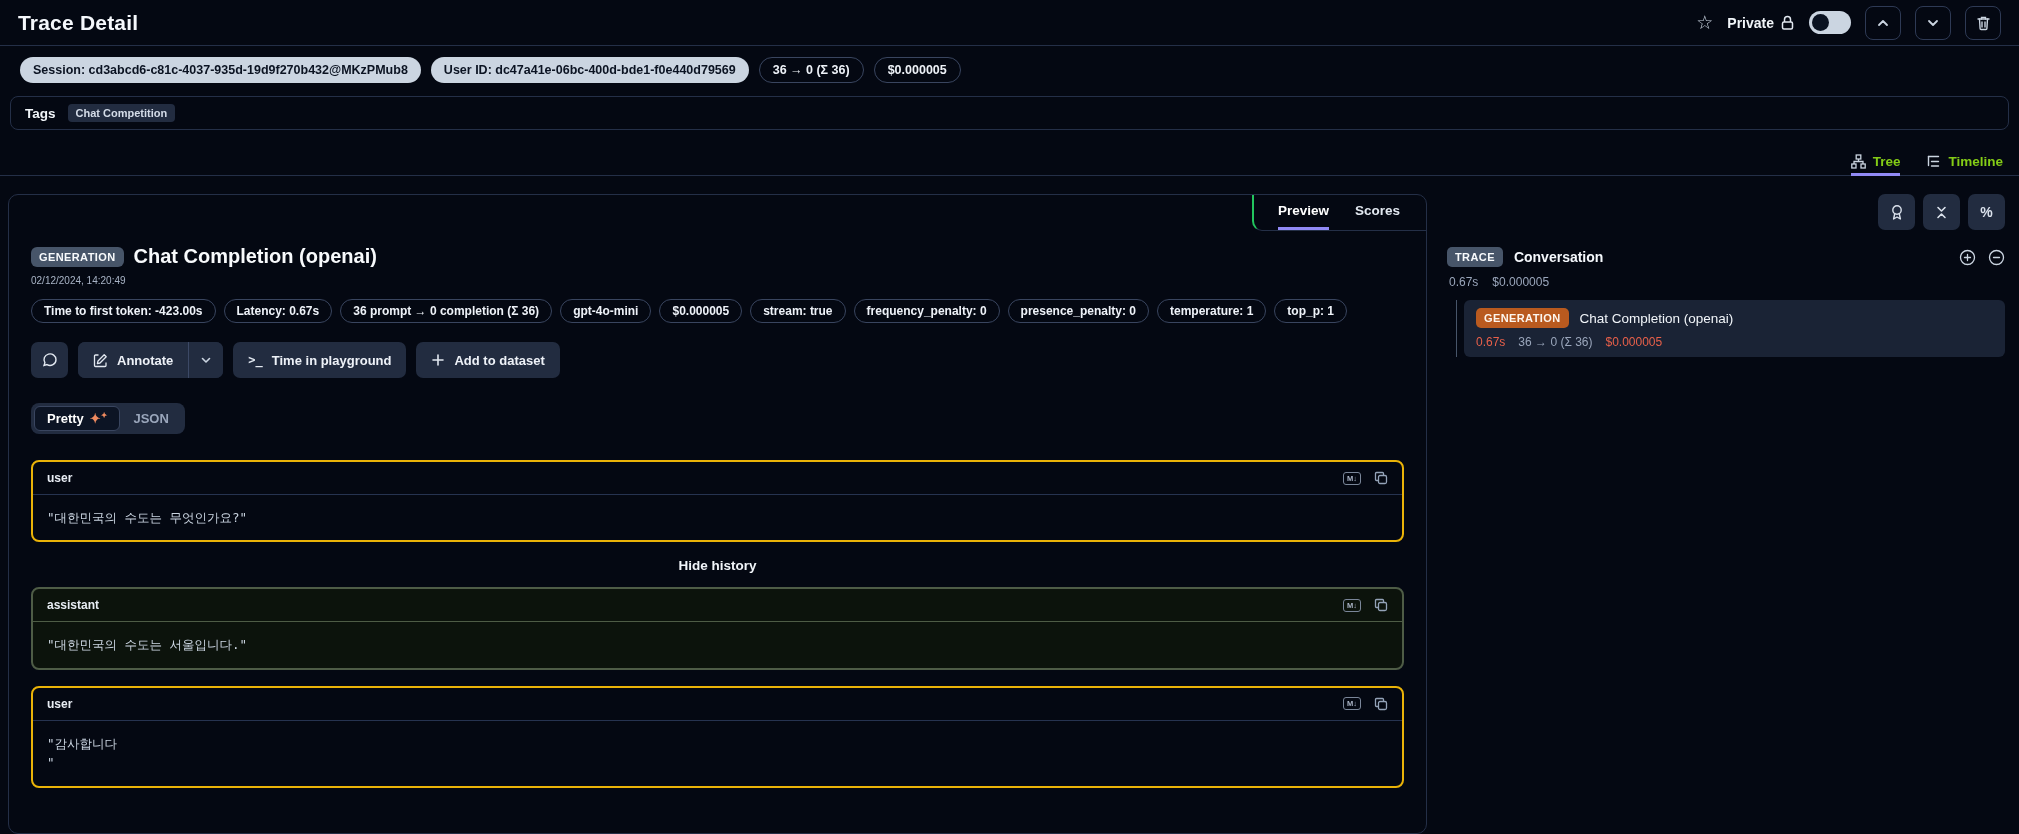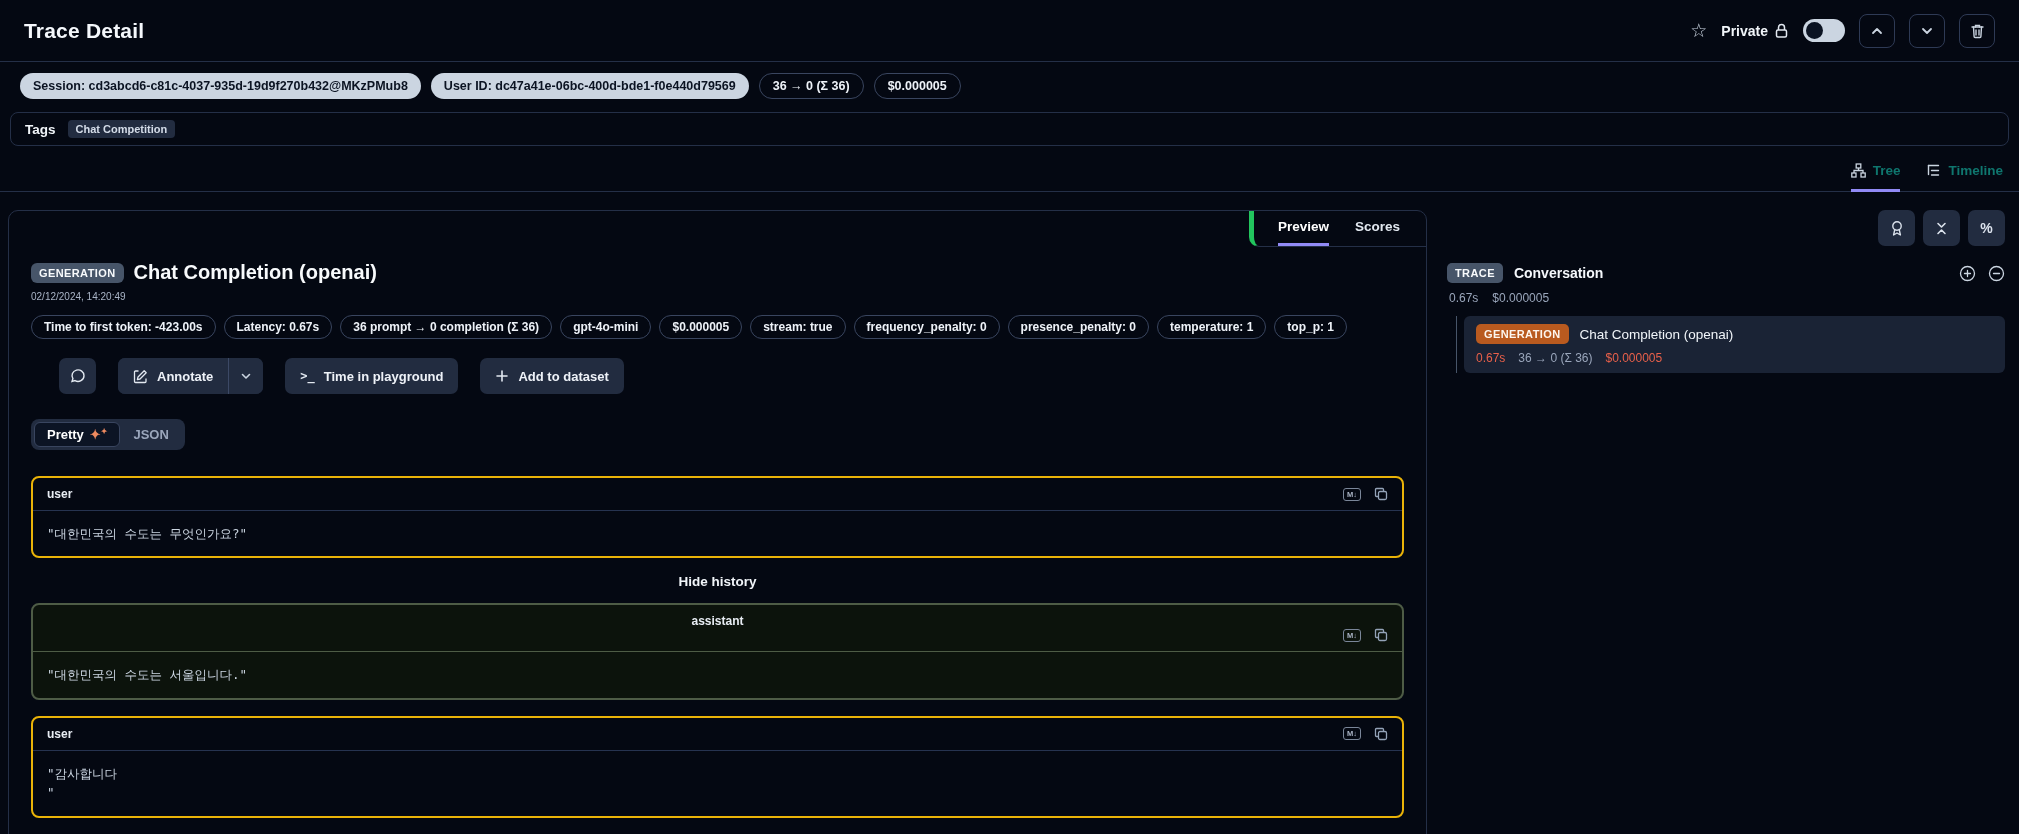--- a/index.html
+++ b/index.html
@@ -5,21 +5,21 @@
   * { margin:0; padding:0; box-sizing:border-box; }
   html,body { background:#040812; }
   .page {
     position:relative; width:2019px; height:834px; overflow:hidden;
     background:#040812; color:#e5eaf2;
     font-family:"Liberation Sans", sans-serif;
   }
   svg { display:block; }
 
   
-  .header { display:flex; align-items:center; height:62px; padding:0 24px; border-bottom:1px solid #242f47; }
+  .header { display:flex; align-items:center; height:46px; padding:0 18px; border-bottom:1px solid #242f47; }
   .page-title { font-size:21px; font-weight:bold; color:#f5f8fc; letter-spacing:.2px; }
   .header-right { margin-left:auto; display:flex; align-items:center; gap:14px; }
   .star { font-size:19px; color:#cbd5e1; cursor:pointer; }
   .privacy { display:flex; align-items:center; gap:6px; font-size:14px; font-weight:bold; color:#f1f5f9; }
   .toggle { width:42px; height:23px; border-radius:999px; background:#cbd5e1; position:relative; cursor:pointer; }
   .toggle .knob { position:absolute; left:3px; top:3px; width:17px; height:17px; border-radius:50%; background:#0b1322; }
   .icon-btn-outline {
     width:36px; height:34px; display:flex; align-items:center; justify-content:center;
     border:1px solid #2e3a55; border-radius:8px; background:transparent; color:#cbd5e1; cursor:pointer;
   }
@@ -38,50 +38,50 @@
   
   .tags-row {
     margin:2px 10px 0; border:1px solid #242f47; border-radius:8px;
     display:flex; align-items:center; gap:12px; padding:6px 14px; height:34px;
   }
   .tags-label { font-size:13.5px; font-weight:bold; color:#f1f5f9; }
   .tag-chip { background:#222c40; color:#d4dce8; font-size:11px; font-weight:bold; padding:3px 8px; border-radius:4px; cursor:pointer; }
 
   
   .view-tabs { display:flex; justify-content:flex-end; align-items:flex-end; gap:26px; height:46px; padding:0 16px; border-bottom:1px solid #242f47; }
-  .view-tab { display:flex; align-items:center; gap:7px; font-size:13.5px; font-weight:bold; color:#0f766e; padding-bottom:11px; cursor:pointer; border-bottom:3px solid transparent; margin-bottom:-1px; }
+  .view-tab { display:flex; align-items:center; gap:7px; font-size:13.5px; font-weight:bold; color:#84cc16; padding-bottom:4px; cursor:pointer; border-bottom:3px solid transparent; margin-bottom:-1px; }
   .view-tab.active { border-bottom-color:#918af5; }
   .view-tab .glyph { color:#cbd5e1; }
 
   
   .content { display:flex; align-items:flex-start; padding:18px 0 0 8px; }
 
   
   .main-panel { width:1419px; border:1px solid #242f47; border-radius:10px; min-height:640px; }
   .panel-tabs-box {
     margin-left:auto; width:max-content; display:flex; gap:26px;
-    border-left:5px solid #22c55e; border-bottom:1px solid #242f47; border-bottom-left-radius:10px;
+    border-left:2px solid #22c55e; border-bottom:1px solid #242f47; border-bottom-left-radius:10px;
     padding:8px 26px 0 24px; height:36px;
   }
   .panel-tab { font-size:13.5px; font-weight:bold; color:#e2e8f0; padding-bottom:8px; border-bottom:3px solid transparent; cursor:pointer; }
   .panel-tab.active { color:#ffffff; border-bottom-color:#918af5; }
   .panel-body { padding:14px 22px 24px; }
 
   .gen-header { display:flex; align-items:center; gap:10px; }
   .type-badge {
     background:#475569; color:#f8fafc; font-size:11px; font-weight:bold; letter-spacing:.4px;
     padding:4px 8px; border-radius:6px;
   }
   .obs-title { font-size:20px; font-weight:bold; color:#f8fafc; }
   .timestamp { margin-top:7px; font-size:10px; color:#a9b4c6; }
 
   .meta-badges { display:flex; flex-wrap:wrap; gap:8px; margin-top:13px; max-width:1360px; }
   .pill { border:1px solid #39455f; color:#eef2f8; font-size:12px; font-weight:bold; padding:4px 12px; border-radius:999px; white-space:nowrap; }
 
-  .actions { display:flex; align-items:stretch; gap:22px; margin-top:19px;margin-left:28px; }
+  .actions { display:flex; align-items:stretch; gap:10px; margin-top:19px; }
   .act-btn {
     display:flex; align-items:center; gap:9px; background:#222c40; color:#eef2f8;
     border:none; border-radius:7px; font-size:13px; font-weight:bold; height:36px; padding:0 15px; cursor:pointer;
     font-family:"Liberation Sans", sans-serif;
   }
   .act-icon-only { width:37px; padding:0; justify-content:center; }
   .split { display:flex; background:#222c40; border-radius:7px; overflow:hidden; }
   .split .act-btn { border-radius:0; }
   .split .divider { width:1px; background:#3c4966; margin:0; }
   .split .caret-part { width:34px; justify-content:center; padding:0; }
@@ -89,21 +89,21 @@
 
   .format-toggle { display:inline-flex; align-items:center; background:#222c40; border-radius:8px; padding:3px; margin-top:25px; }
   .fmt-item { display:flex; align-items:center; gap:6px; font-size:13px; font-weight:bold; color:#9aa6bb; padding:5px 13px; border-radius:6px; cursor:pointer; }
   .fmt-item.active { background:#0c1424; border:1px solid #39455f; color:#ffffff; padding:4px 12px; }
   .sparkle { color:#ef8a5f; font-size:13px; }
 
   .messages { margin-top:26px; display:flex; flex-direction:column; }
   .msg-box { border:2px solid #eab308; border-radius:8px; overflow:hidden; }
   .msg-box.assistant { border-color:#4e5c46; background:#0c130c; }
   .msg-head { display:flex; align-items:center; padding:9px 14px; border-bottom:1px solid #263350; }
-  .msg-box.assistant .msg-head { border-bottom-color:#4e5c46;flex-direction:column; }
+  .msg-box.assistant .msg-head { border-bottom-color:#4e5c46; }
   .msg-role { font-size:12px; font-weight:bold; color:#e8edf4; }
   .msg-icons { margin-left:auto; display:flex; align-items:center; gap:13px; color:#94a3b8; }
   .md-icon { border:1px solid #7a8699; border-radius:3px; font-size:7.5px; font-weight:bold; padding:1px 3px; color:#aab4c5; cursor:pointer; }
   .copy-icon { cursor:pointer; }
   .msg-content { padding:13px 14px; font-family:"DejaVu Sans Mono", monospace; font-size:12.5px; line-height:1.55; color:#cbd5e1; white-space:pre-wrap; min-height:44px; }
   .hide-history { text-align:center; font-size:13.5px; font-weight:bold; color:#f1f5f9; margin:16px 0 14px; cursor:pointer; }
   .gap-top { margin-top:16px; }
 
   
   .side-panel { flex:1; padding:0 14px 0 20px; min-width:0; }

